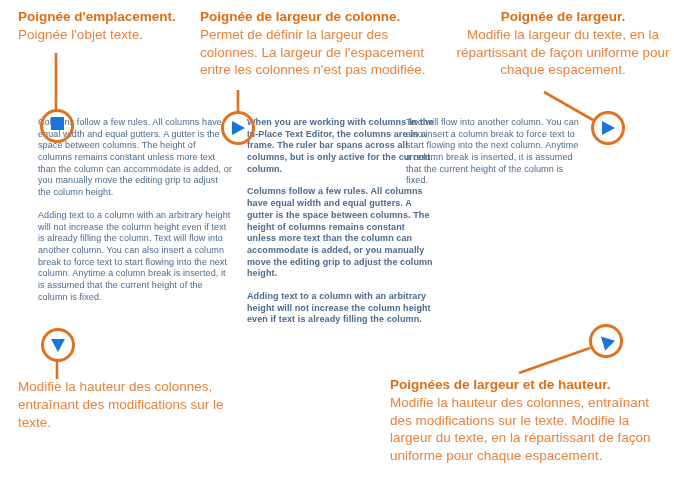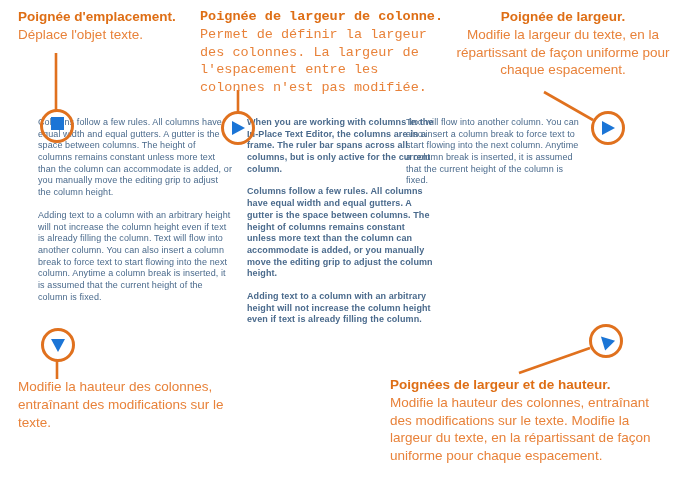--- a/index.html
+++ b/index.html
@@ -45,24 +45,24 @@
   <svg class="lines" width="674" height="493" viewBox="0 0 674 493">
     <line x1="56" y1="53" x2="56" y2="110" stroke="#e0711e" stroke-width="2.6"></line>
     <line x1="238" y1="90" x2="238" y2="112" stroke="#e0711e" stroke-width="2.6"></line>
     <line x1="544" y1="92" x2="593" y2="120" stroke="#e0711e" stroke-width="2.6"></line>
     <line x1="57" y1="361" x2="57" y2="379" stroke="#e0711e" stroke-width="2.6"></line>
     <line x1="519" y1="373" x2="590" y2="348" stroke="#e0711e" stroke-width="2.6"></line>
   </svg>
 
   <div class="callout" style="left:18px;top:8px;width:180px;">
     <span class="title">Poignée d'emplacement.</span>
-    <span>Déplace l'objet texte.</span>
+    <span>Poignée l'objet texte.</span>
   </div>
 
-  <div class="callout" style="left:200px;top:8px;width:246px;font-family:Liberation Mono, monospace;">
+  <div class="callout" style="left:200px;top:8px;width:246px;">
     <span class="title">Poignée de largeur de colonne.</span>
     <span>Permet de définir la largeur des colonnes. La largeur de l'espacement entre les colonnes n'est pas modifiée.</span>
   </div>
 
   <div class="callout" style="left:456px;top:8px;width:214px;text-align:center;">
     <span class="title">Poignée de largeur.</span>
     <span>Modifie la largeur du texte, en la répartissant de façon uniforme pour chaque espacement.</span>
   </div>
 
   <div class="body-col" style="left:38px;top:117px;width:194px;">

